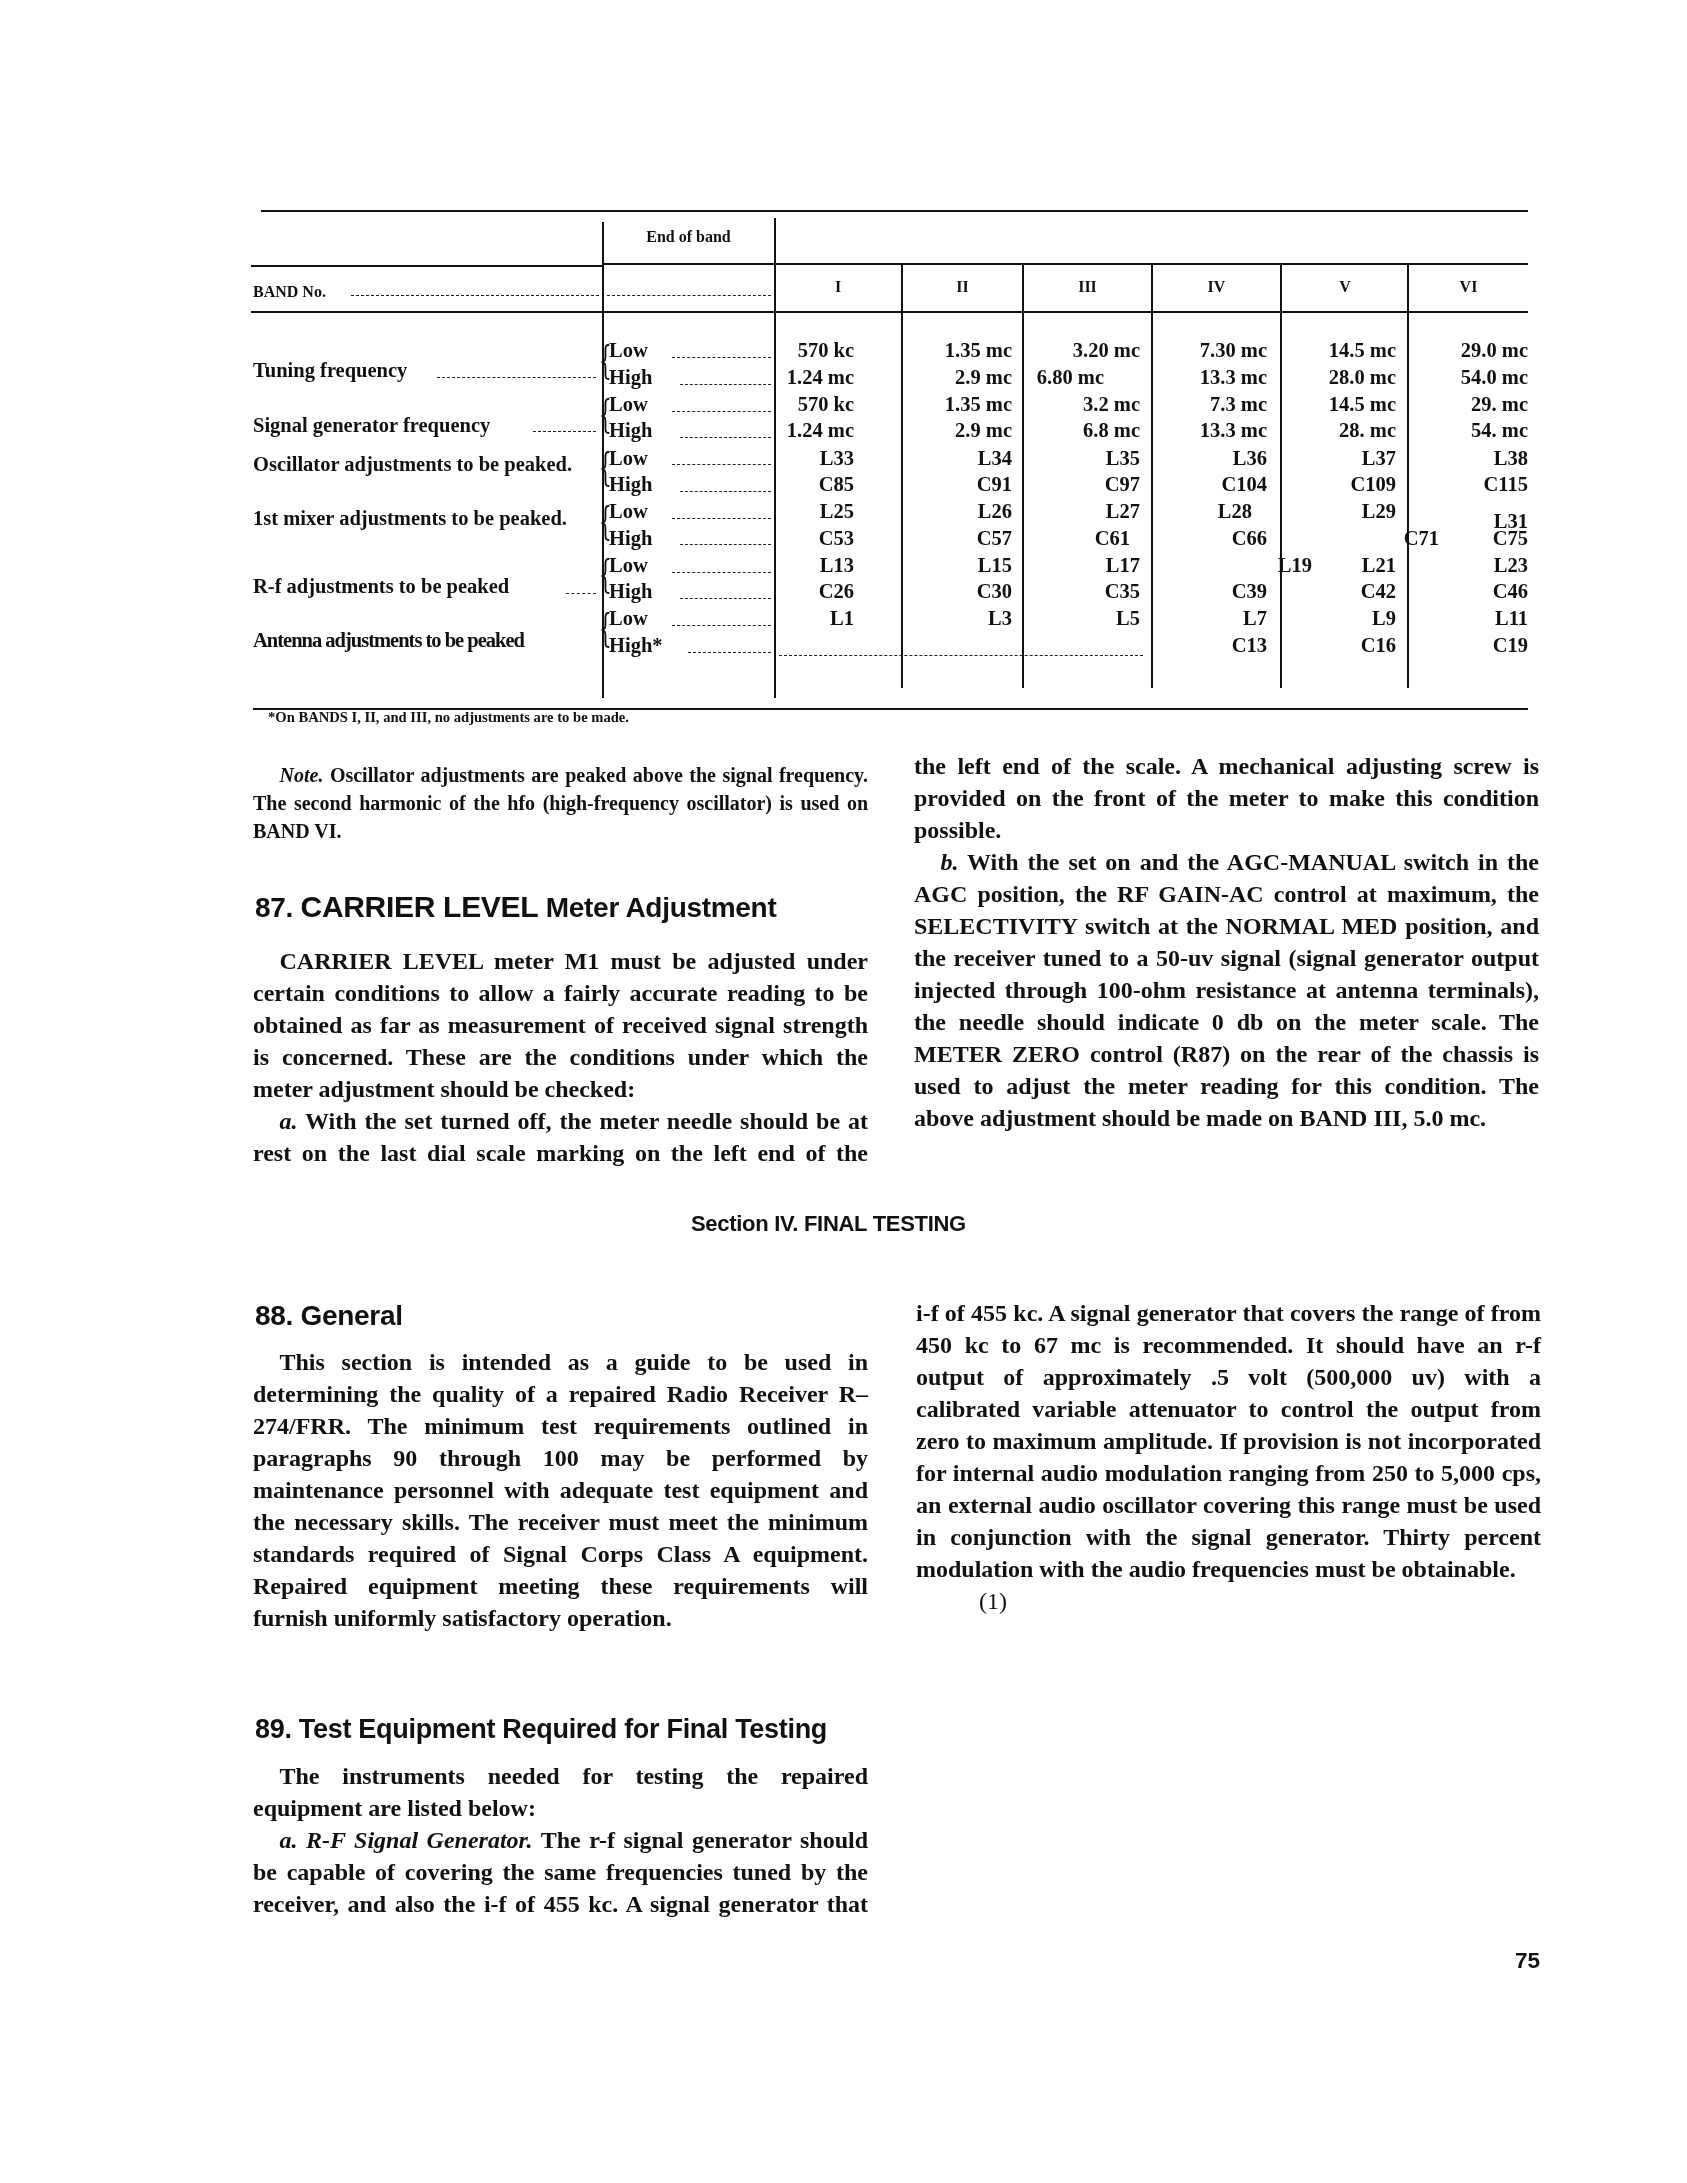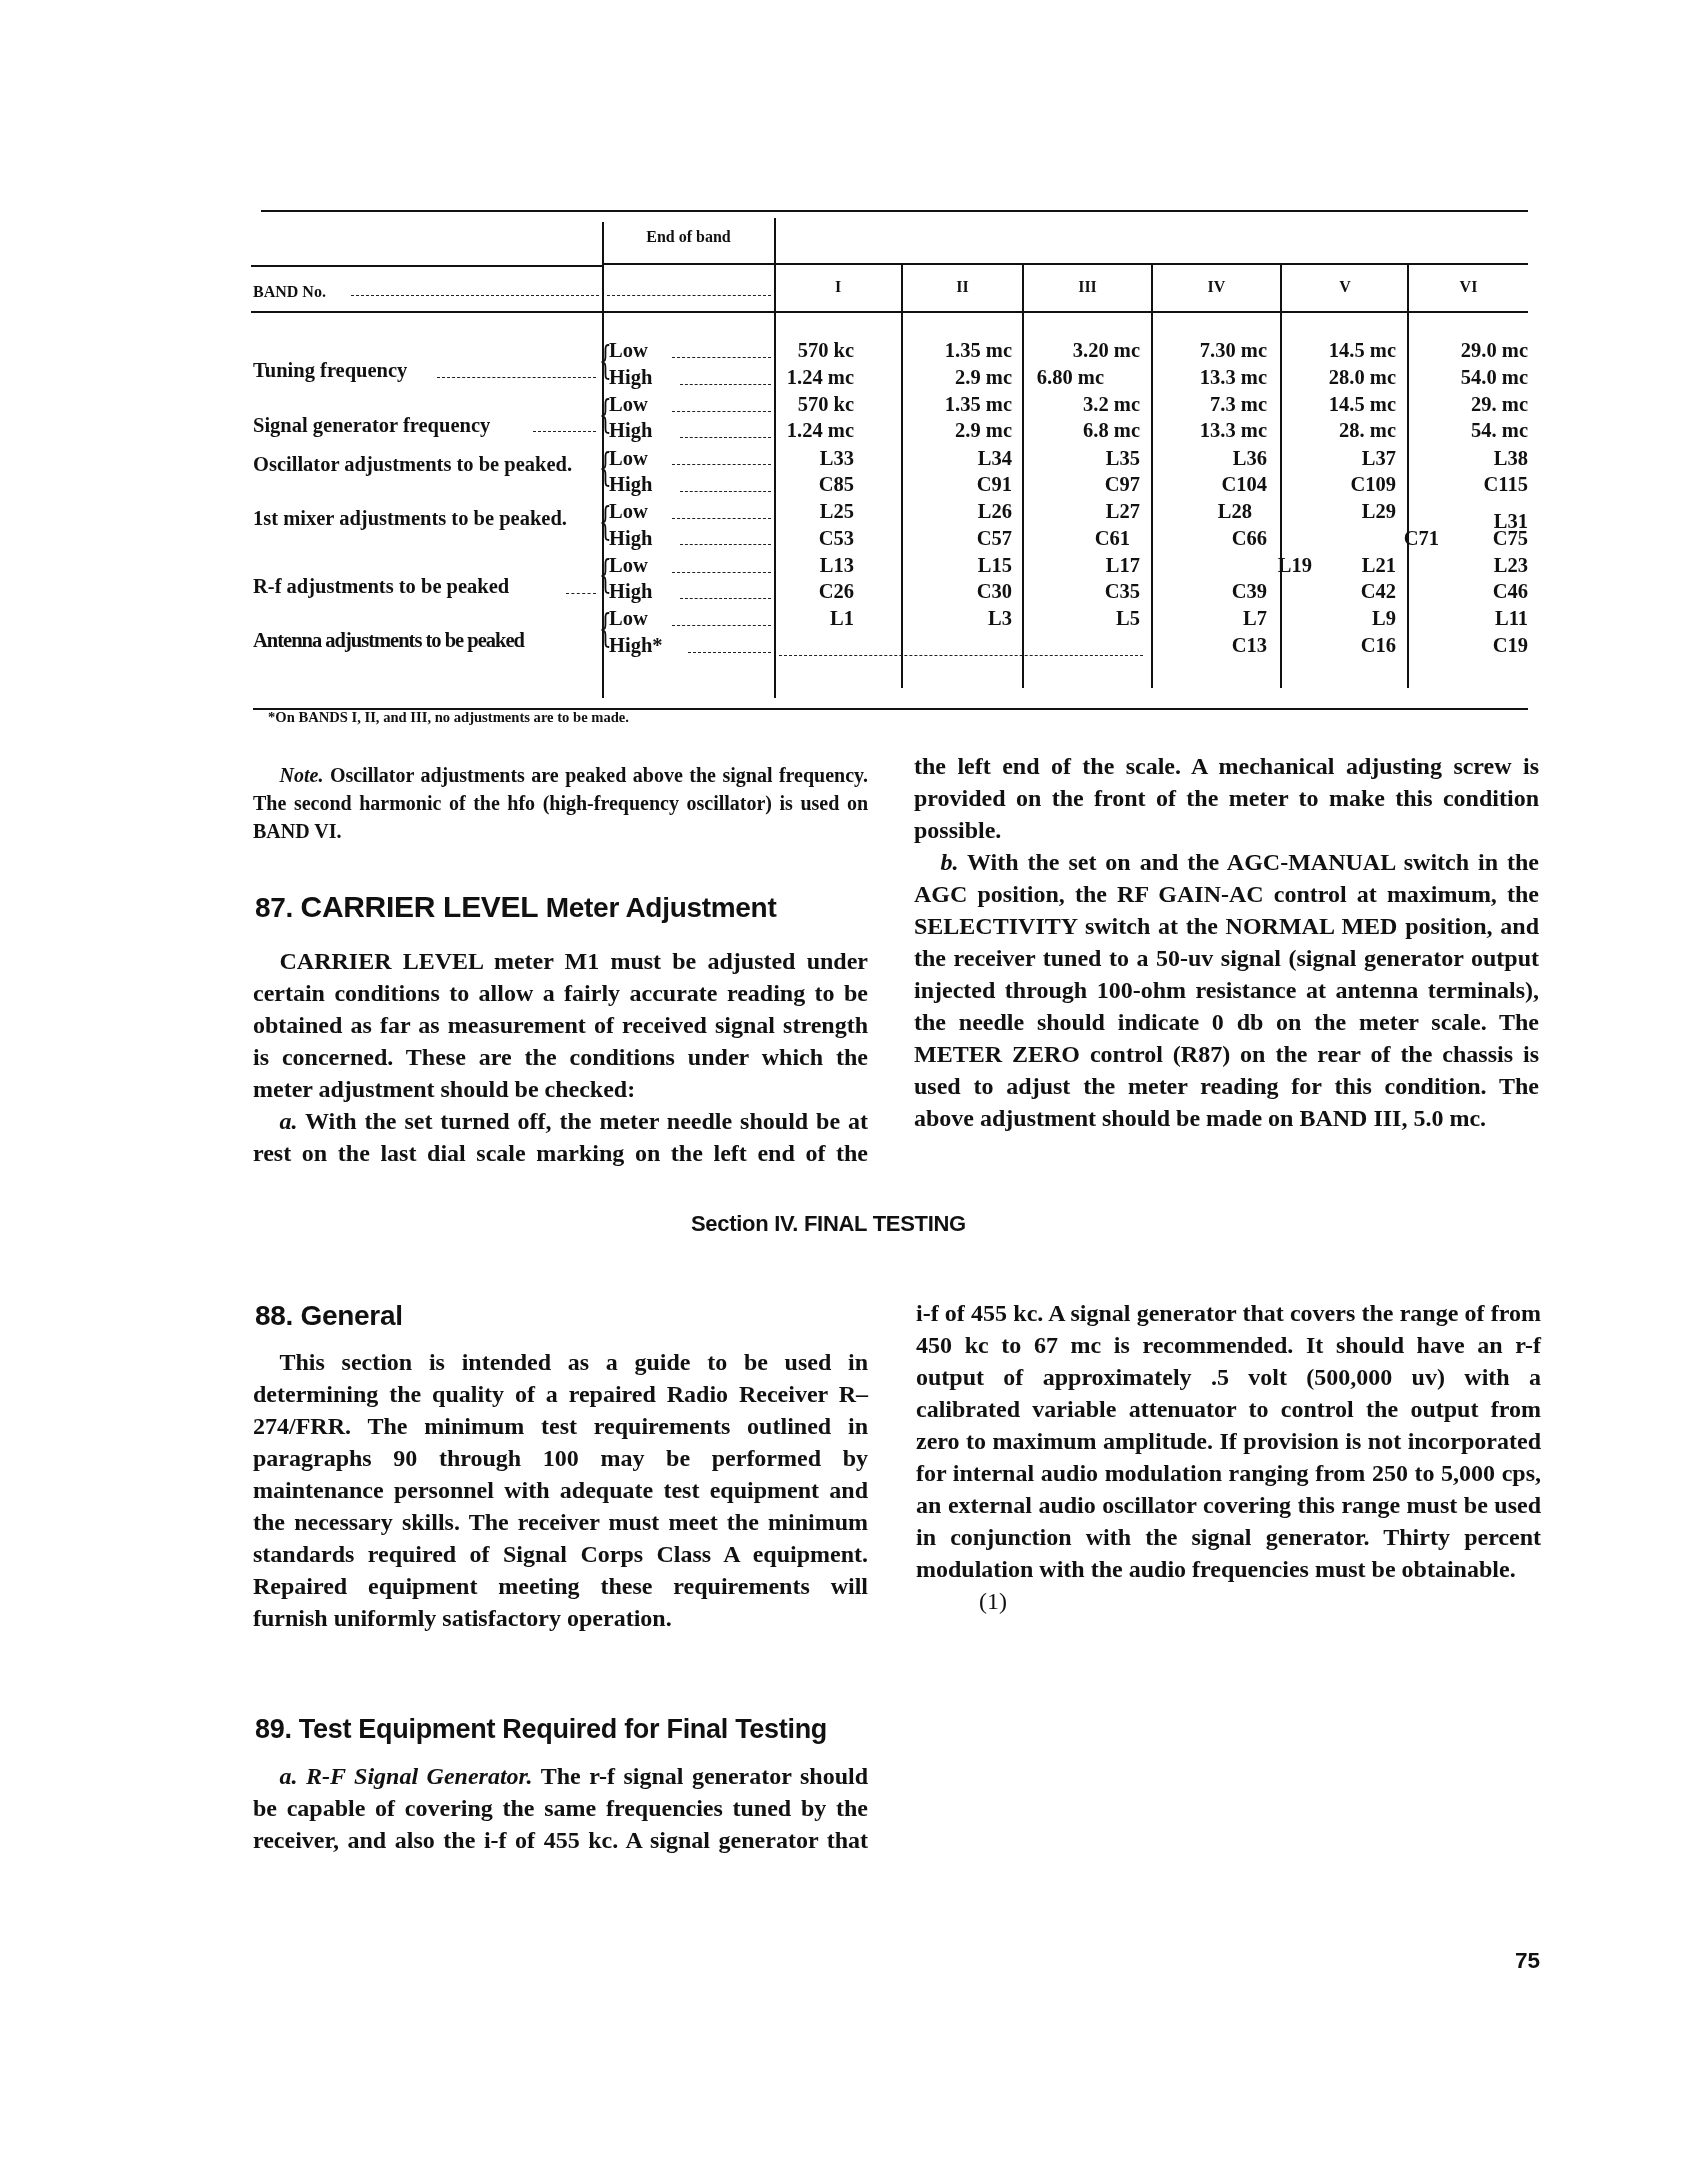--- a/index.html
+++ b/index.html
@@ -224,20 +224,21 @@
 
 <div class="heading" style="left:691px; top:1211px; font-size:22px;">Section IV. FINAL TESTING</div>
 
 <div class="heading" style="left:255px; top:1300px;">88. General</div>
 <div class="para" style="left:253px; top:1346px; width:615px;">
   <p>This section is intended as a guide to be used in determining the quality of a repaired Radio Receiver R–274/FRR. The minimum test requirements outlined in paragraphs 90 through 100 may be performed by maintenance personnel with adequate test equipment and the necessary skills. The receiver must meet the minimum standards required of Signal Corps Class A equipment. Repaired equipment meeting these requirements will furnish uniformly satisfactory operation.</p>
 </div>
 
 <div class="heading" style="left:255px; top:1714px; font-size:27px;">89. Test Equipment Required for Final Testing</div>
 <div class="para" style="left:253px; top:1760px; width:615px;">
+  <p>The instruments needed for testing the repaired equipment are listed below:</p>
   <p style="height:97px; overflow:hidden;"><i>a.</i> <i>R-F Signal Generator.</i> <span>The r-f signal generator should be capable of covering the same frequencies tuned by the receiver, and also the i-f of 455 kc. A signal generator that covers the range of from 450 kc to 67 mc is recommended. It should have an r-f output of approximately .5 volt (500,000 uv) with a calibrated variable attenuator to control the output from zero to maximum amplitude. If provision is not incorporated for internal audio modulation ranging from 250 to 5,000 cps, an external audio oscillator covering this range must be used in conjunction with the signal generator. Thirty percent modulation with the audio frequencies must be obtainable.</span></p>
 </div>
 
 <div class="para" style="left:916px; top:1297px; width:625px;">
   <p class="noind">i-f of 455 kc. A signal generator that covers the range of from 450 kc to 67 mc is recommended. It should have an r-f output of approximately .5 volt (500,000 uv) with a calibrated variable attenuator to control the output from zero to maximum amplitude. If provision is not incorporated for internal audio modulation ranging from 250 to 5,000 cps, an external audio oscillator covering this range must be used in conjunction with the signal generator. Thirty percent modulation with the audio frequencies must be obtainable.</p>
   <div style="position:relative; padding-left:117px;">
     <span style="position:absolute; left:63px; top:0; font-weight:normal;">(1)</span>
   </div>
 </div>
 

